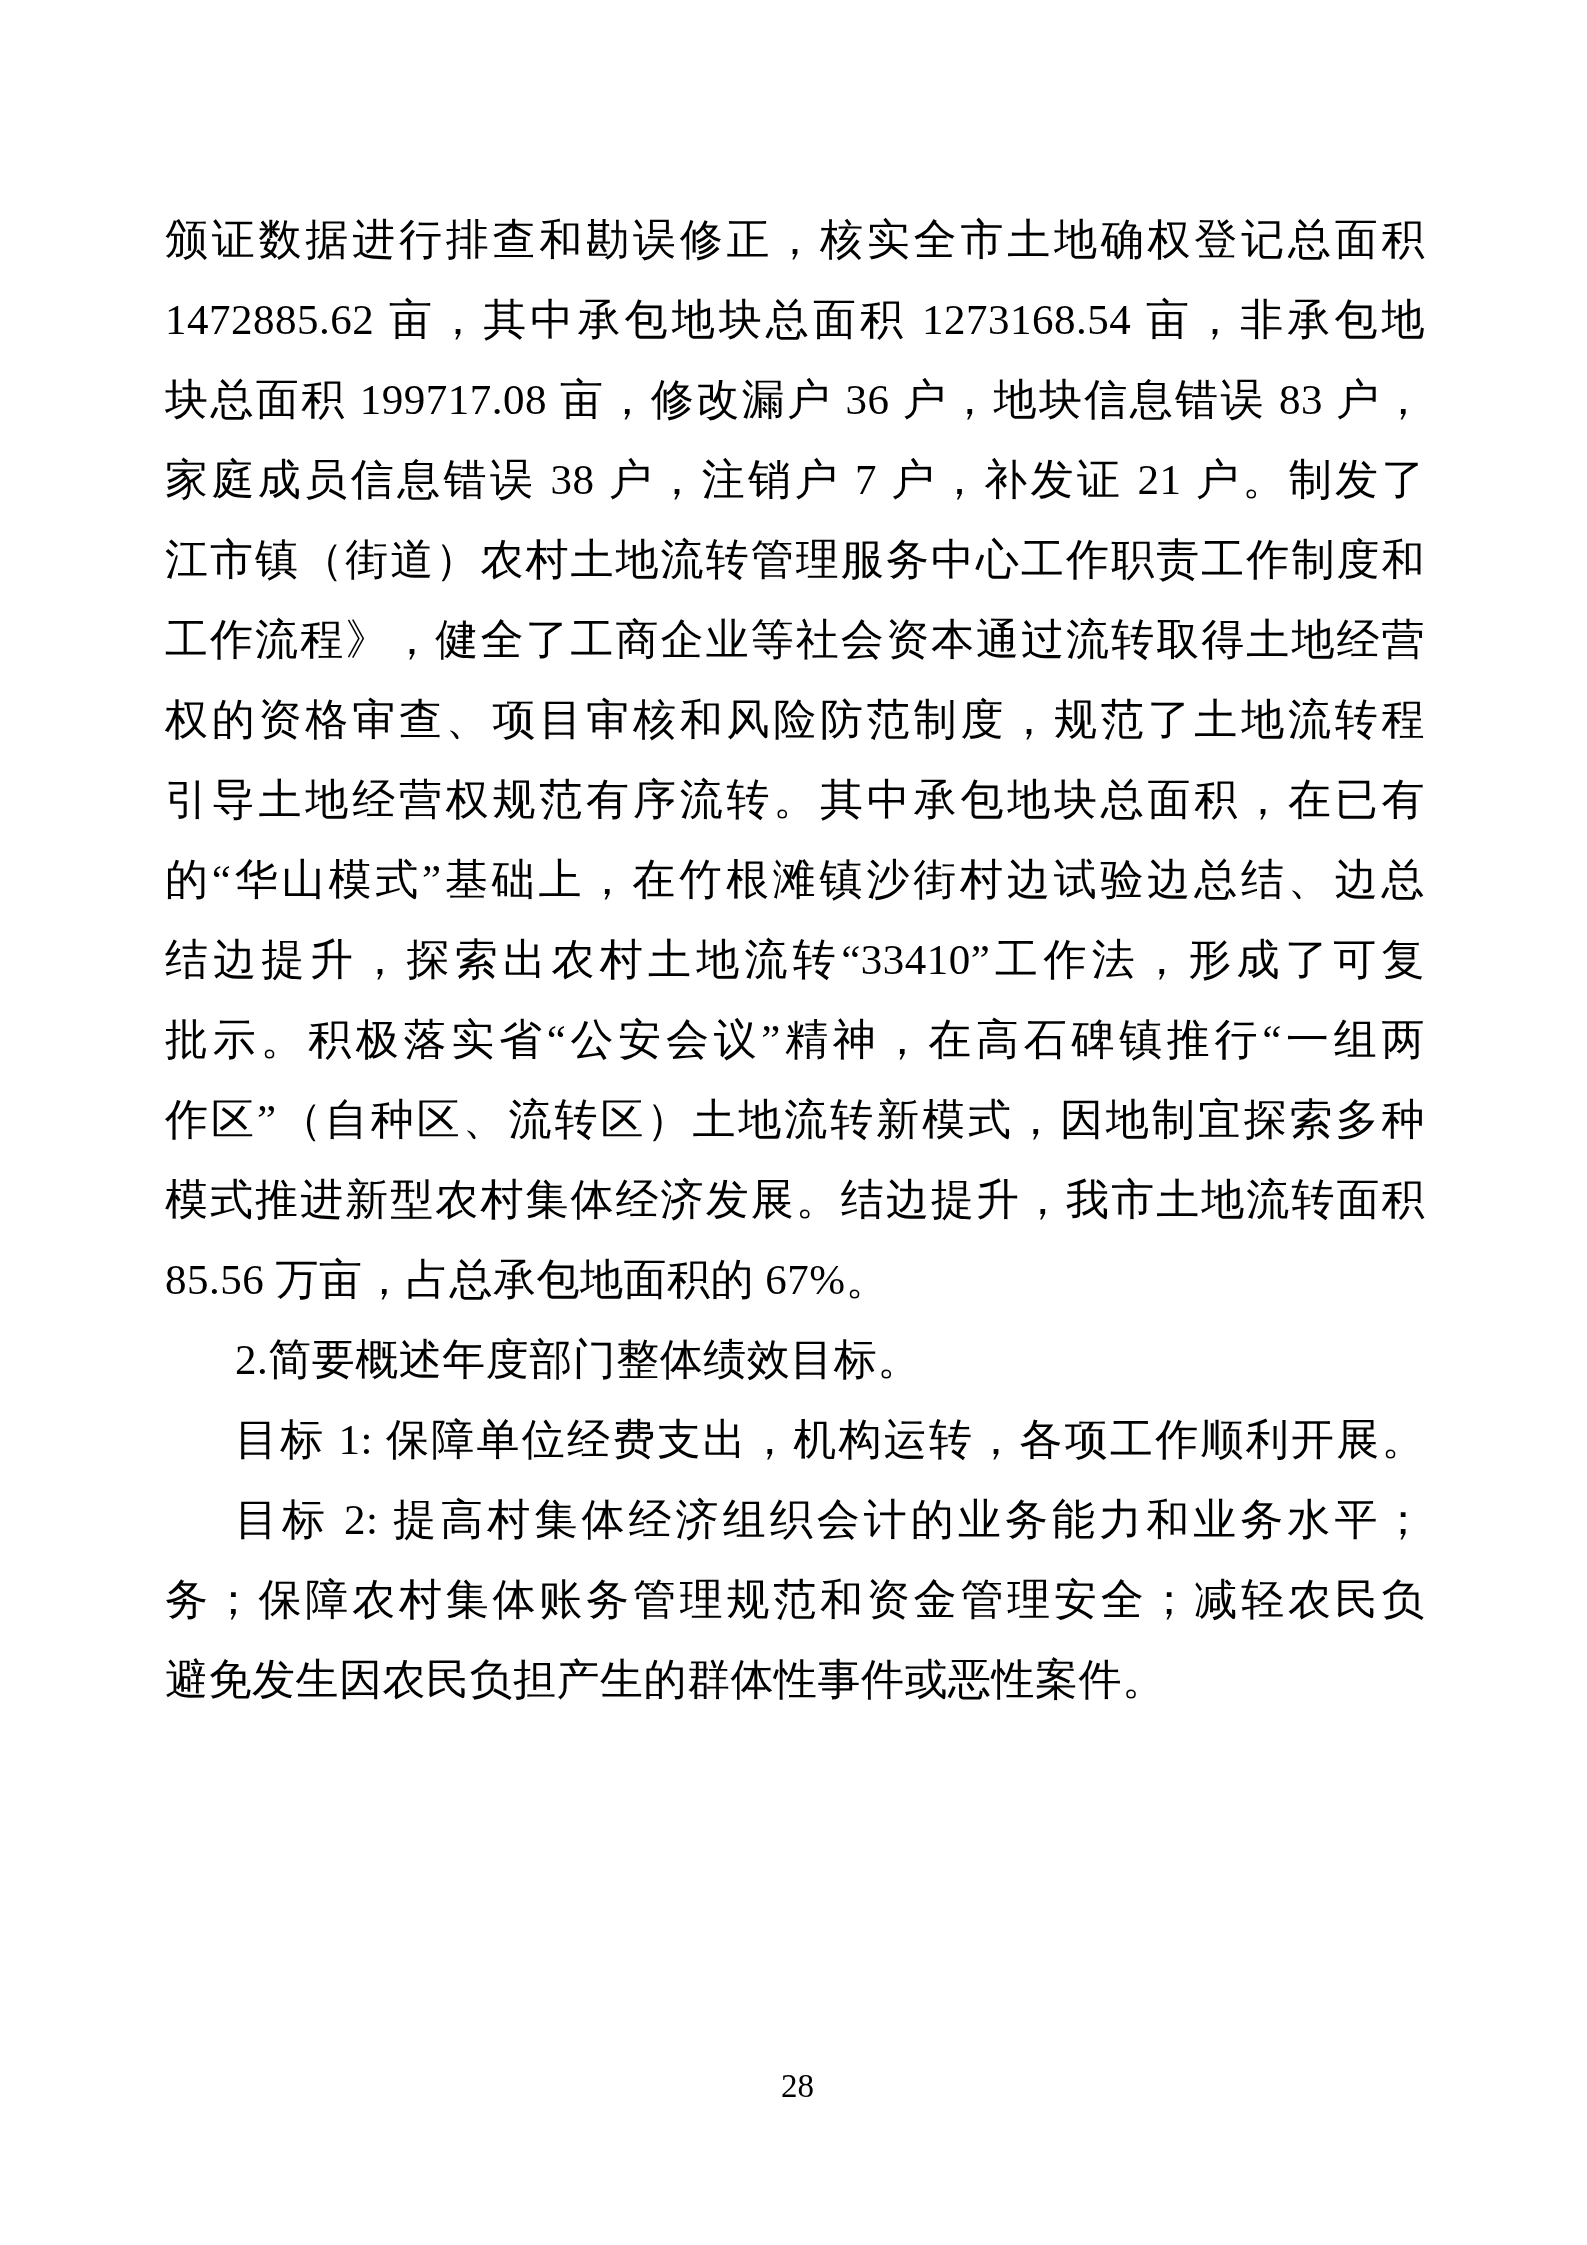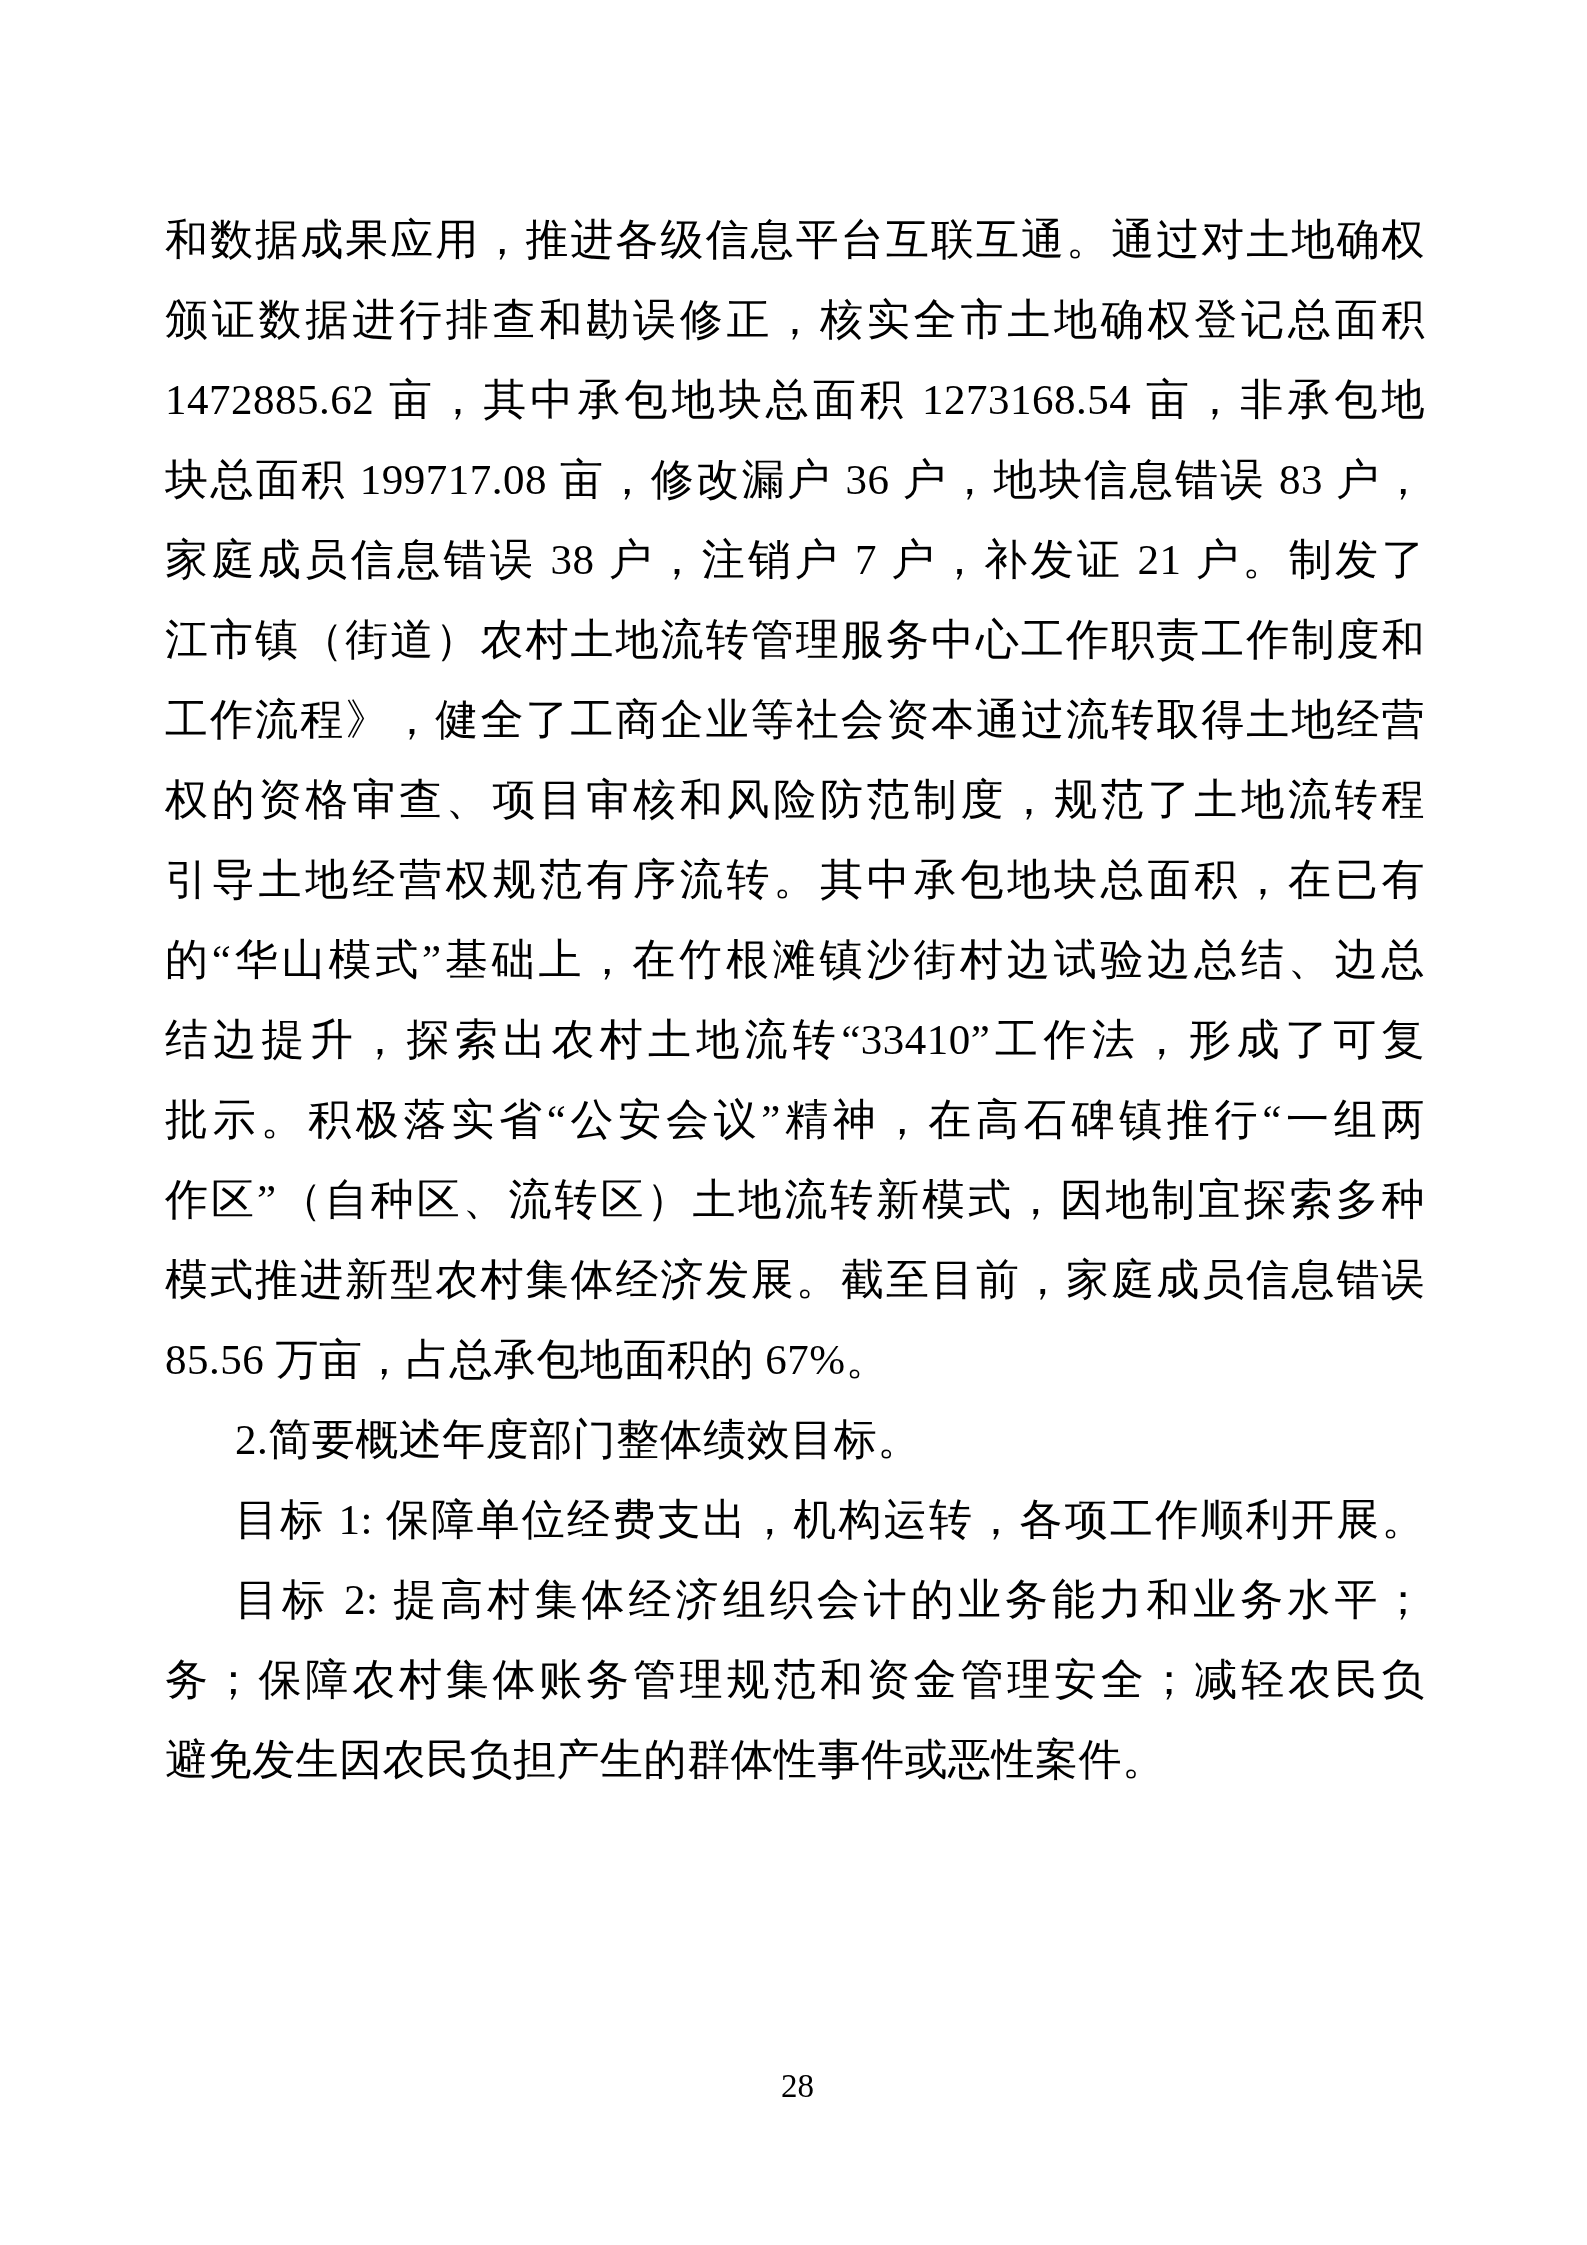--- a/index.html
+++ b/index.html
@@ -47,34 +47,33 @@
     width: 100%;
     text-align: center;
     font-size: 33px;
     line-height: 40px;
   }
 </style>
 </head>
 <body>
 
 <div class="content">
-  <div class="line j">和数据成果应用，推进各级信息平台互联互通。通过对土地确权</div>
   <div class="line j">颁证数据进行排查和勘误修正，核实全市土地确权登记总面积</div>
   <div class="line j">1472885.62 亩，其中承包地块总面积 1273168.54 亩，非承包地</div>
   <div class="line j">块总面积 199717.08 亩，修改漏户 36 户，地块信息错误 83 户，</div>
   <div class="line j">家庭成员信息错误 38 户，注销户 7 户，补发证 21 户。制发了《潜</div>
   <div class="line j">江市镇（街道）农村土地流转管理服务中心工作职责工作制度和</div>
   <div class="line j">工作流程》，健全了工商企业等社会资本通过流转取得土地经营</div>
   <div class="line j">权的资格审查、项目审核和风险防范制度，规范了土地流转程序，</div>
   <div class="line j">引导土地经营权规范有序流转。其中承包地块总面积，在已有</div>
   <div class="line j">的“华山模式”基础上，在竹根滩镇沙街村边试验边总结、边总</div>
   <div class="line j">结边提升，探索出农村土地流转“33410”工作法，形成了可复</div>
   <div class="line j">批示。积极落实省“公安会议”精神，在高石碑镇推行“一组两</div>
   <div class="line j">作区”（自种区、流转区）土地流转新模式，因地制宜探索多种</div>
-  <div class="line j">模式推进新型农村集体经济发展。截至目前，家庭成员信息错误</div>
+  <div class="line j">模式推进新型农村集体经济发展。结边提升，我市土地流转面积</div>
   <div class="line">85.56 万亩，占总承包地面积的 67%。</div>
   <div class="line ind">2.简要概述年度部门整体绩效目标。</div>
   <div class="line j ind">目标 1: 保障单位经费支出，机构运转，各项工作顺利开展。</div>
   <div class="line j ind">目标 2: 提高村集体经济组织会计的业务能力和业务水平；</div>
   <div class="line j">务；保障农村集体账务管理规范和资金管理安全；减轻农民负担，</div>
   <div class="line">避免发生因农民负担产生的群体性事件或恶性案件。</div>
 </div>
 
 <div class="page-number">28</div>
 

